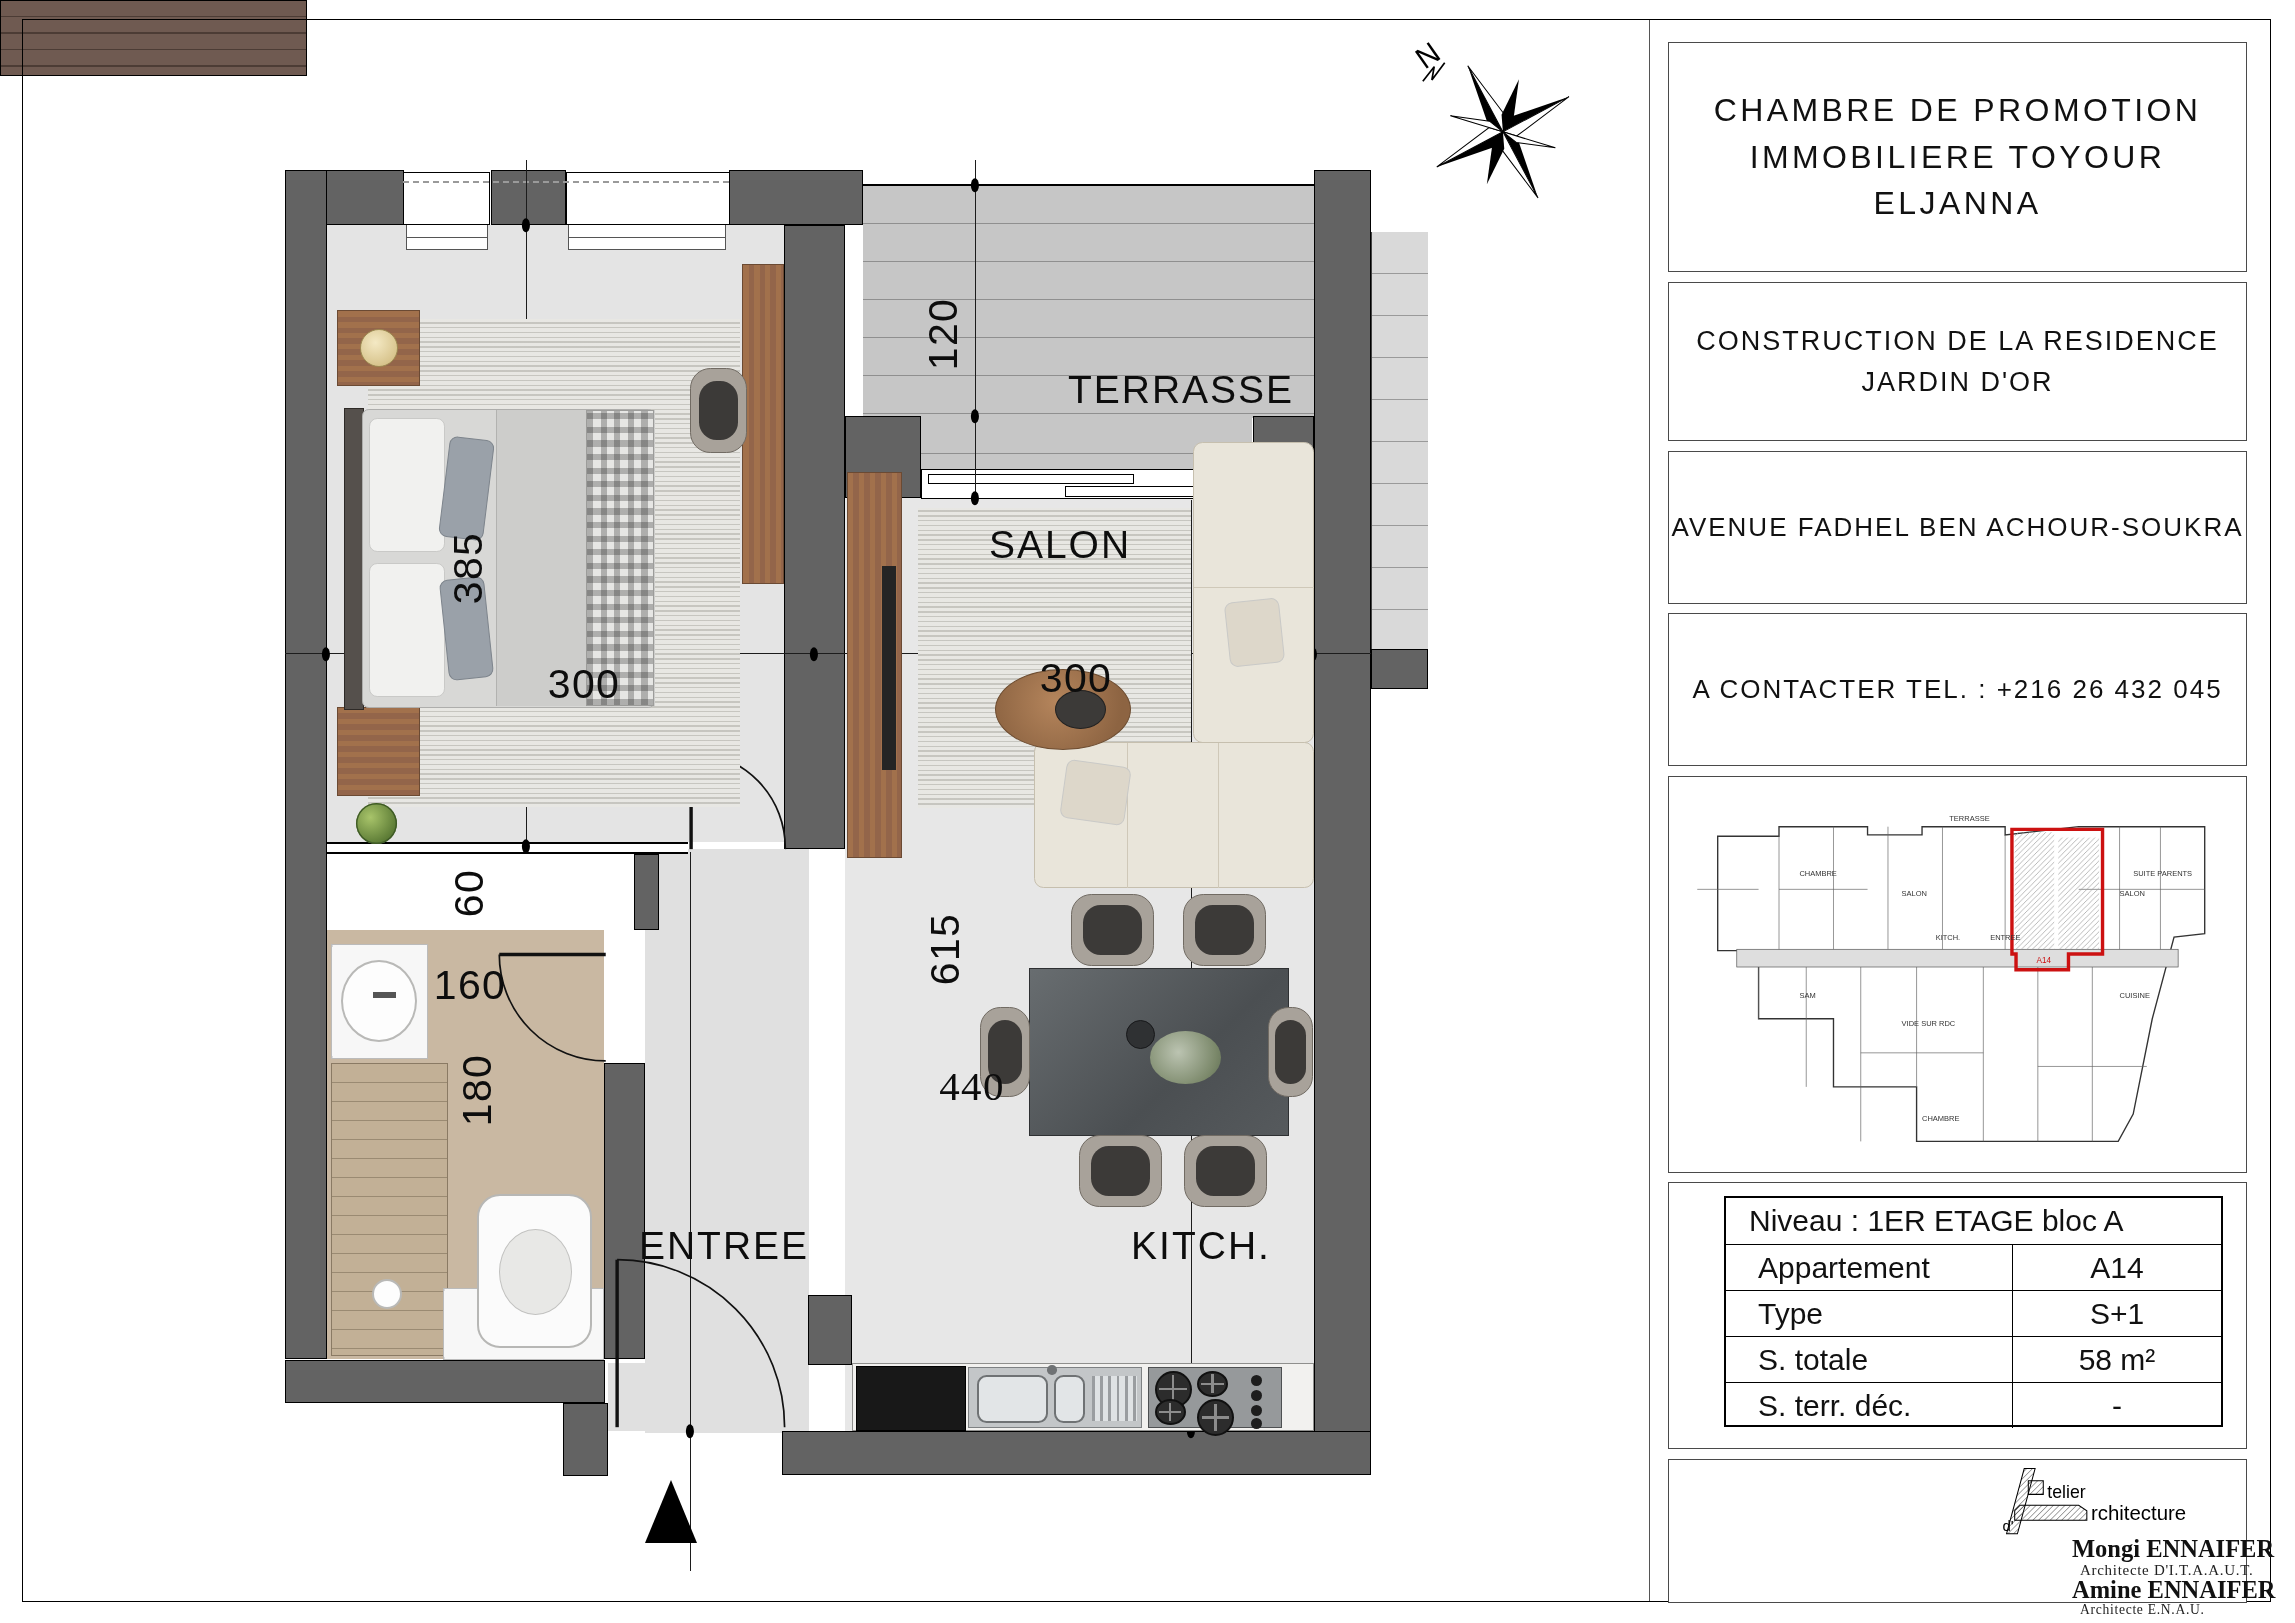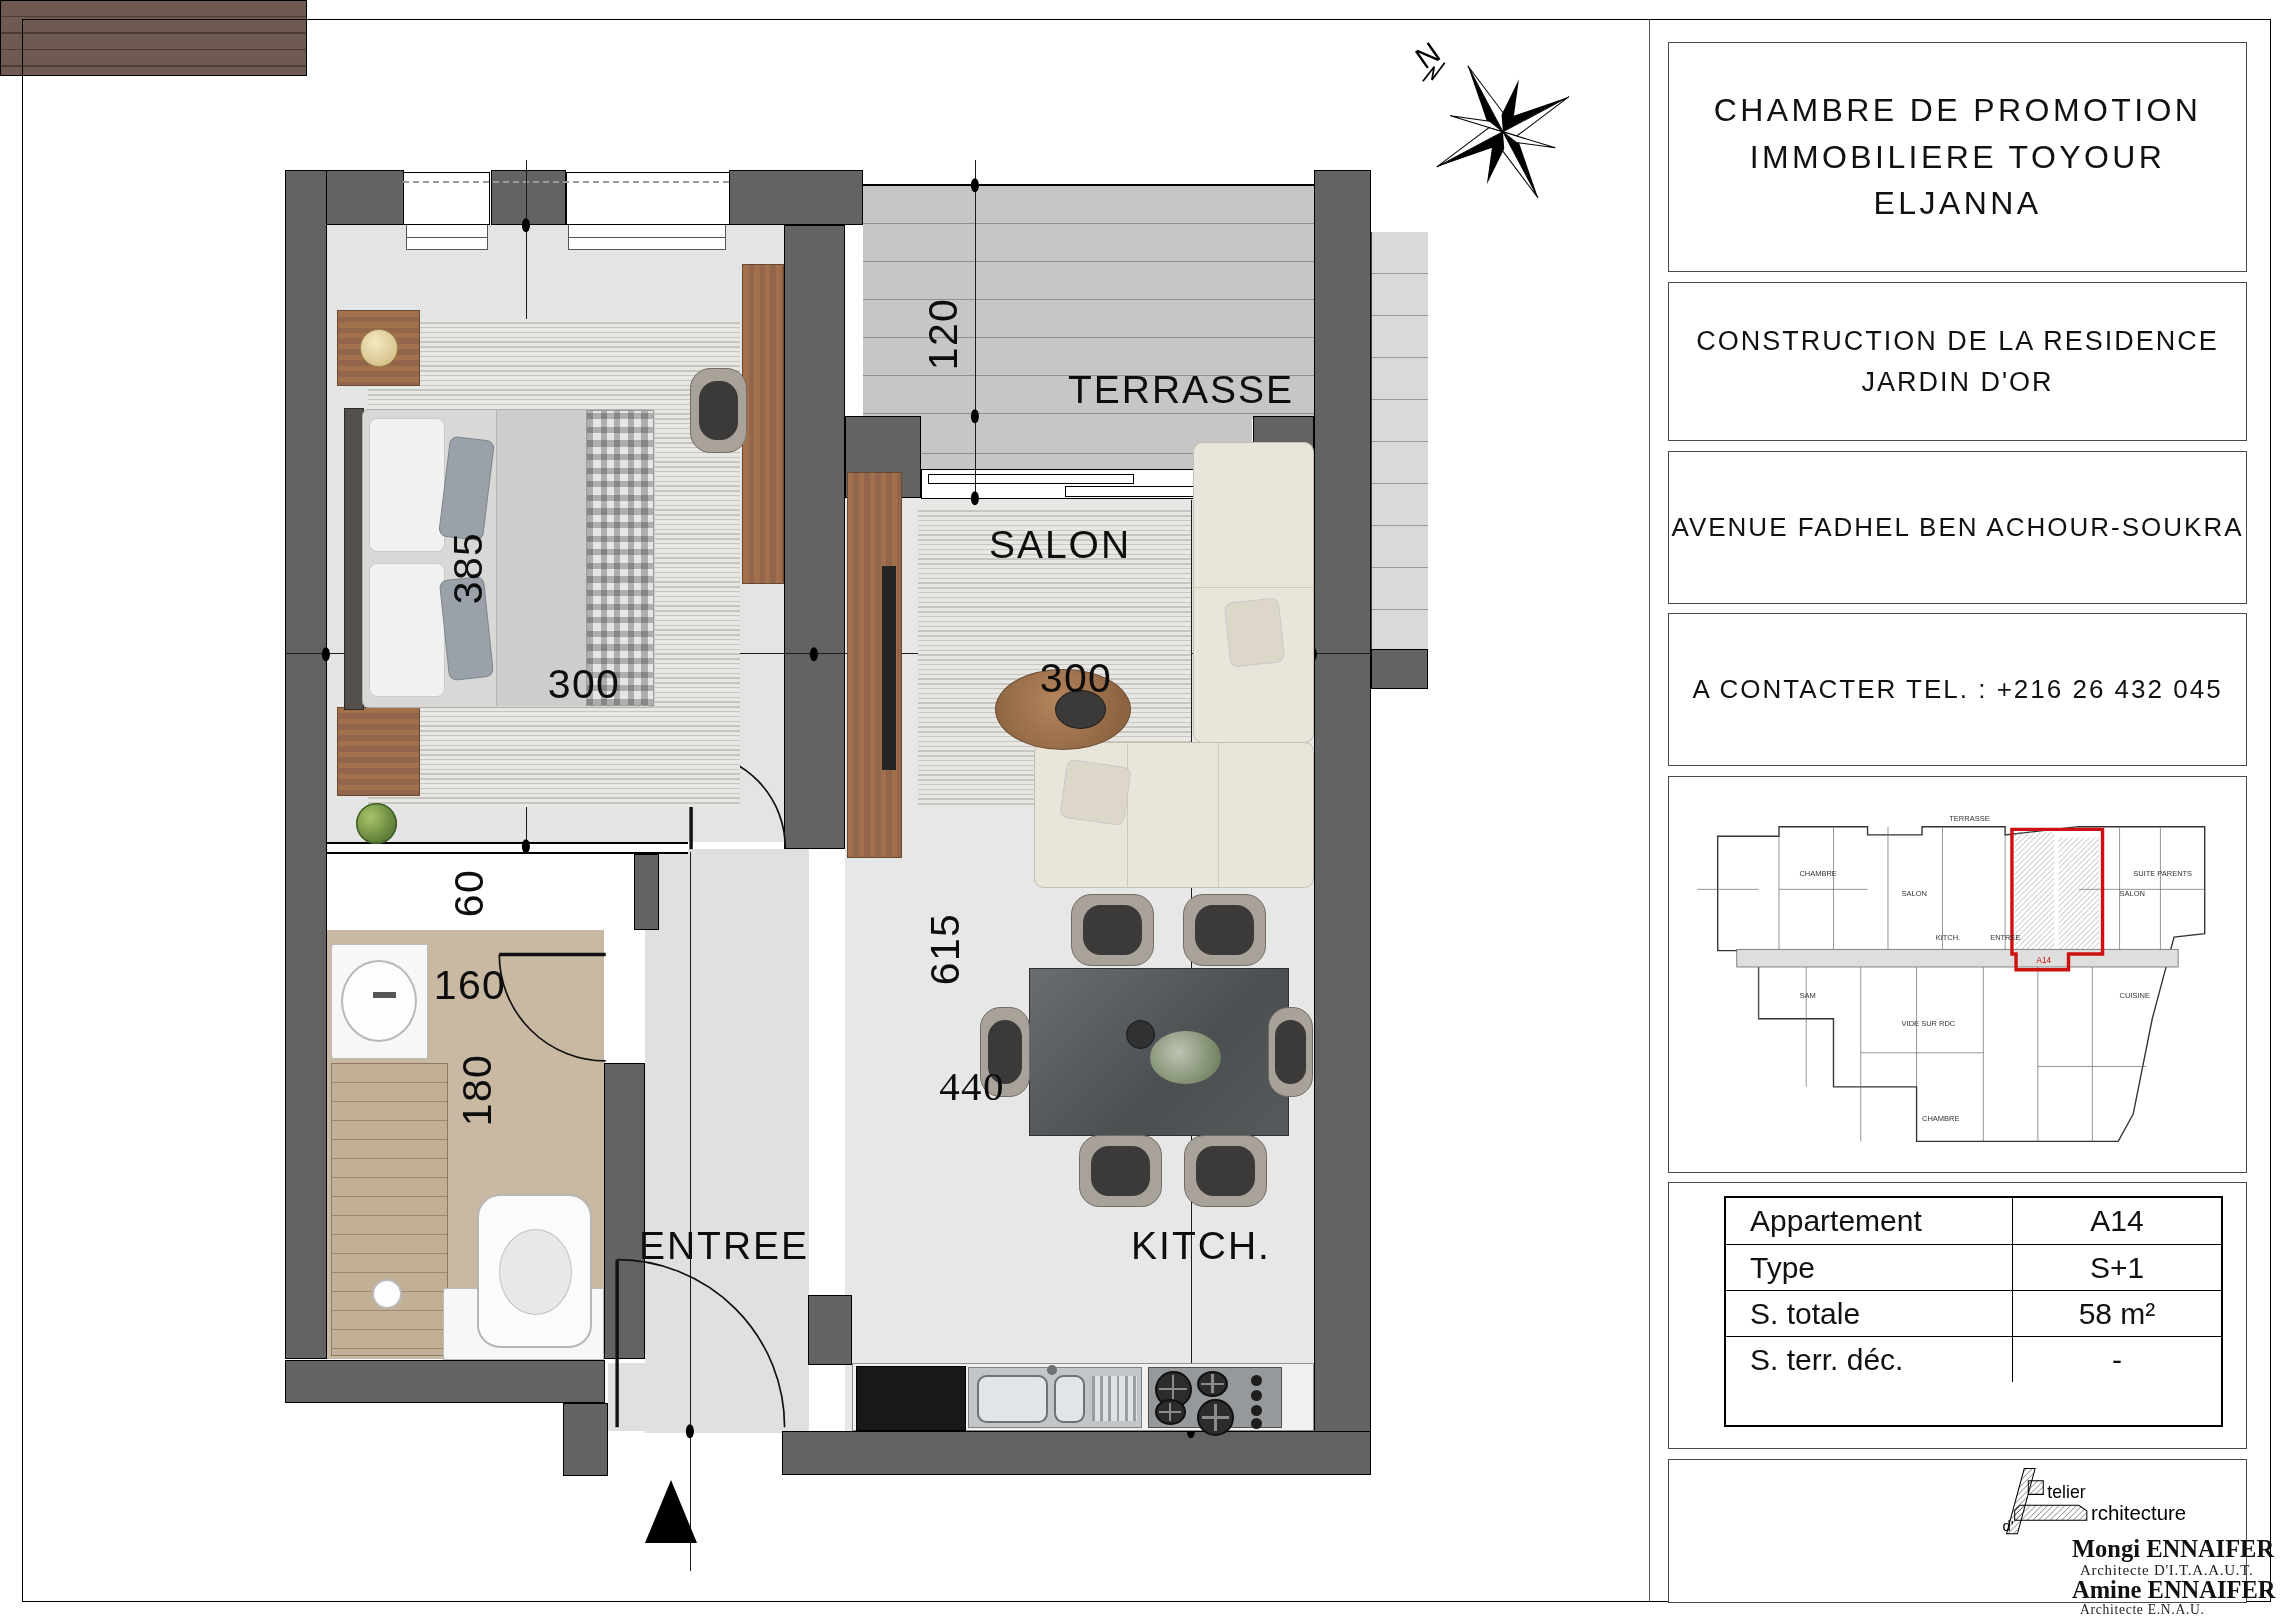--- a/index.html
+++ b/index.html
@@ -69,21 +69,21 @@
   
   .tb-line{position:absolute;background:#555;}
   .tb-box{position:absolute;border:1.4px solid #4a4a4a;box-sizing:border-box;background:#fff;
           display:flex;flex-direction:column;align-items:center;justify-content:center;text-align:center;}
   .tb-big{font-size:32px;letter-spacing:3.4px;line-height:1.45;}
   .tb-mid{font-size:27px;letter-spacing:2px;line-height:1.5;}
   .tb-sm{font-size:26px;letter-spacing:2px;}
   .sheet-table{position:absolute;border:2px solid #000;box-sizing:border-box;background:#fff;}
   .sheet-table .row{display:flex;height:46px;border-top:1.4px solid #000;box-sizing:border-box;}
   .sheet-table .row:first-child{border-top:none;}
-  .sheet-table .c1{flex:0 0 286px;display:flex;align-items:center;padding-left:24px;font-size:30px;box-sizing:border-box;}
+  .sheet-table .c1{flex:0 0 286px;display:flex;align-items:center;padding-left:32px;font-size:30px;box-sizing:border-box;}
   .sheet-table .c2{flex:1;display:flex;align-items:center;justify-content:center;font-size:30px;border-left:1.4px solid #000;box-sizing:border-box;}
   .sheet-table .head{border-left:none !important;justify-content:flex-start;padding-left:23px;}
   .arch-name{position:absolute;font-family:"Liberation Serif",serif;font-weight:bold;font-size:24.5px;white-space:nowrap;}
   .arch-title{position:absolute;font-family:"Liberation Serif",serif;font-size:15px;letter-spacing:0.7px;white-space:nowrap;color:#222;}
 </style>
 </head>
 <body>
 
 <div class="page">
   <div class="border-frame"></div>
@@ -344,20 +344,23 @@
       <text x="640" y="120">SUITE PARENTS</text>
       <text x="330" y="480">CHAMBRE</text>
       <text x="300" y="340">VIDE SUR RDC</text>
     </g>
     <text x="498" y="248" font-family="Liberation Sans, sans-serif" font-size="12" fill="#cc1111">A14</text>
   </svg>
 
   <div class="tb-box" style="left:1668px;top:1182px;width:579px;height:267px;"></div>
   <div class="sheet-table" style="left:1724px;top:1196px;width:499px;height:231px;">
     <div class="row">
+        <div class="c2 head">Niveau : 1ER ETAGE bloc A</div>
+      </div>
+    <div class="row">
       <div class="c1">Appartement</div>
       <div class="c2">A14</div>
     </div>
     <div class="row">
       <div class="c1">Type</div>
       <div class="c2">S+1</div>
     </div>
     <div class="row">
       <div class="c1">S. totale</div>
       <div class="c2">58 m²</div>

